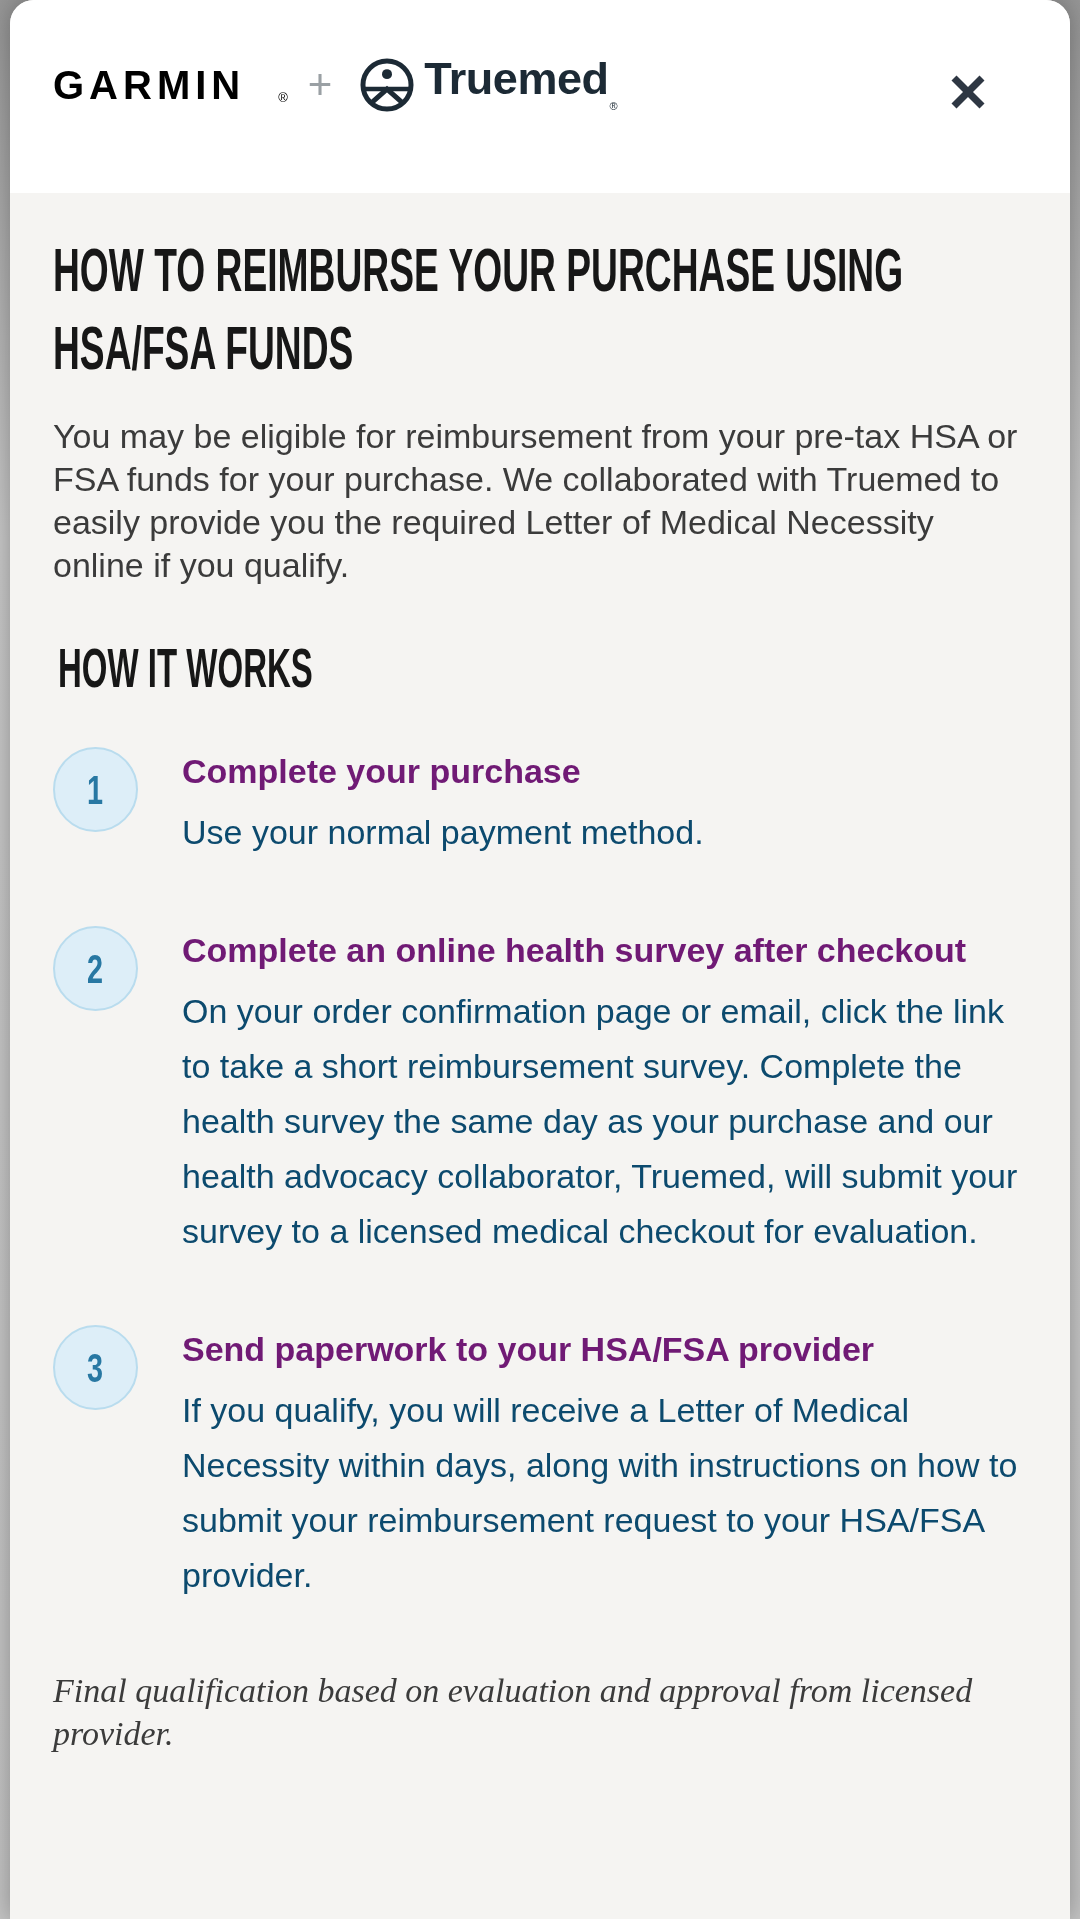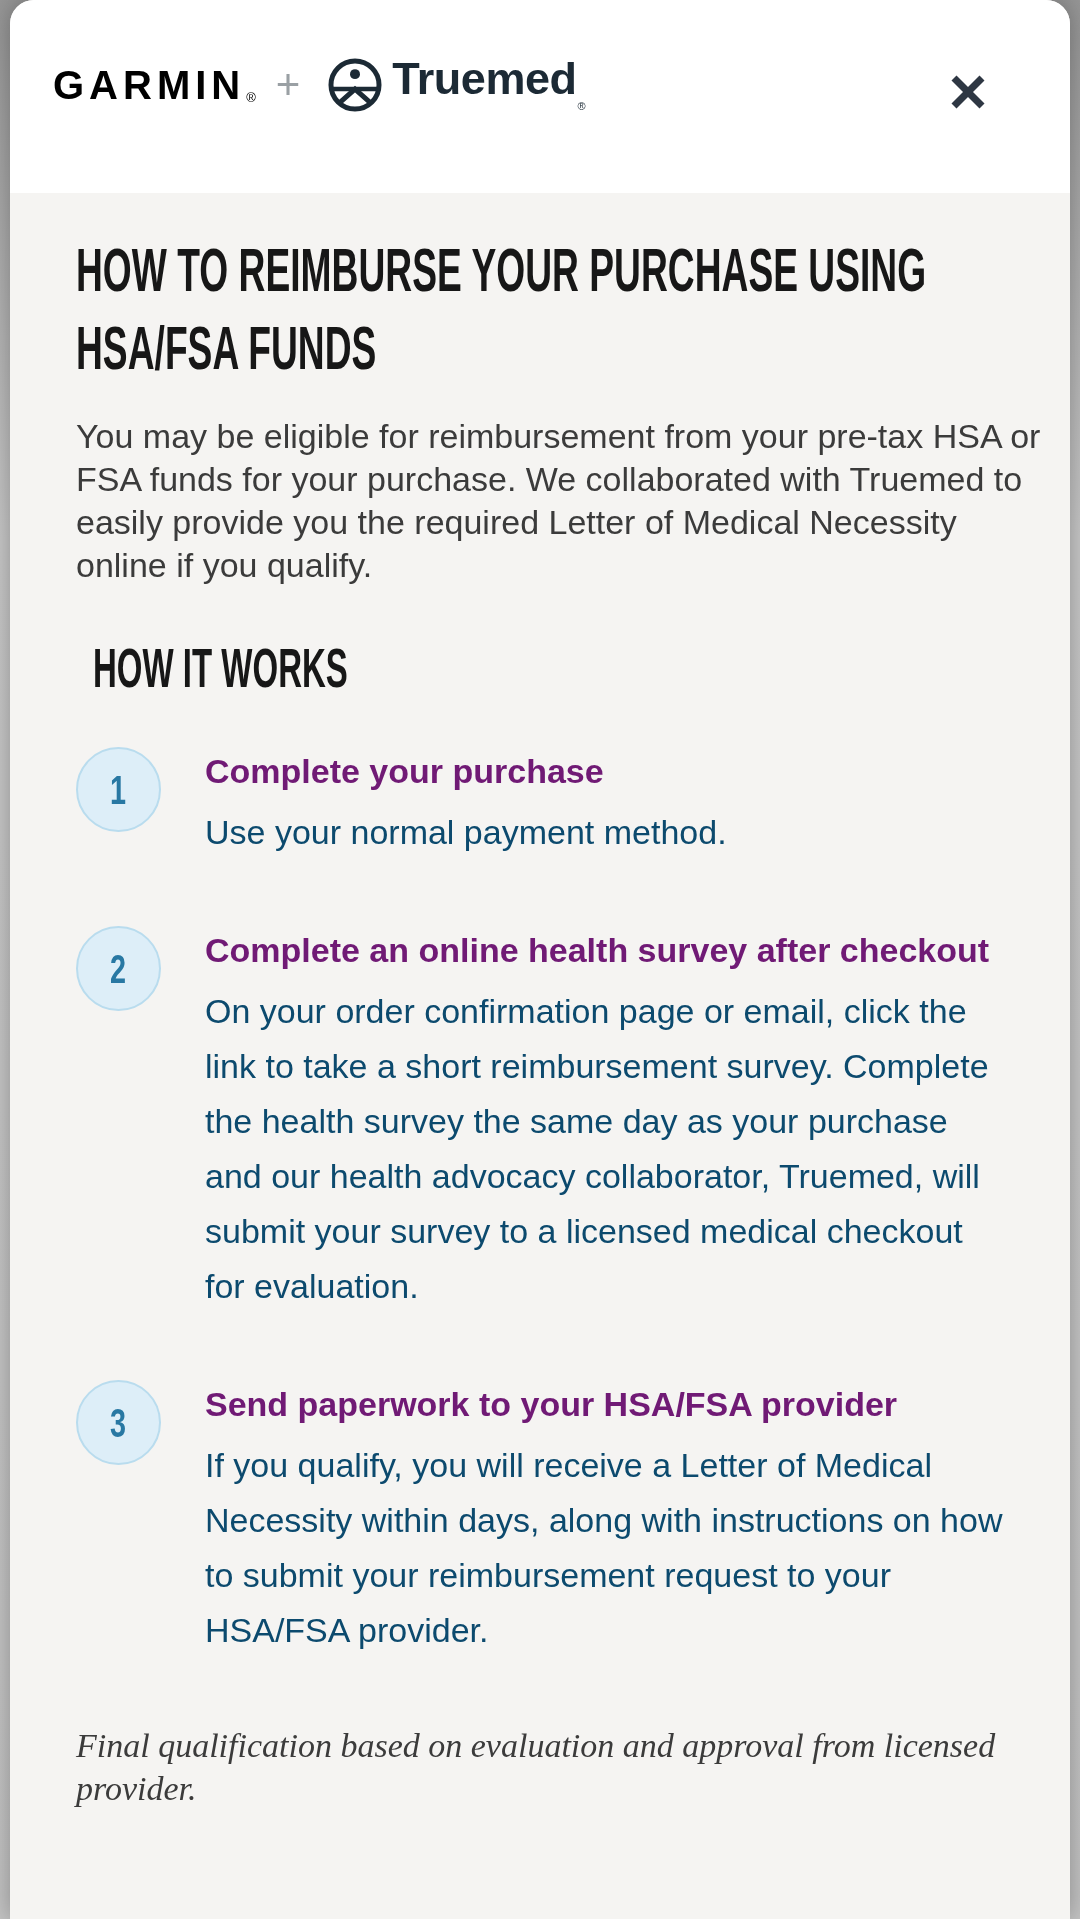--- a/index.html
+++ b/index.html
@@ -9,41 +9,41 @@
     background:linear-gradient(180deg,#969696 0%,#c9c9c9 28%,#c4c4c4 100%);
   }
   .modal{
     position:absolute;left:10px;top:0;width:1060px;height:1919px;
     border-radius:24px 24px 0 0;overflow:hidden;background:#f5f4f2;
     box-shadow:0 0 26px rgba(0,0,0,.30);
   }
   
   .hdr{position:relative;height:193px;background:#ffffff;}
   .brand-row{position:absolute;left:43px;top:52px;height:66px;display:flex;align-items:center;}
-  .garmin{display:flex;align-items:flex-end;color:#000;}
+  .garmin{display:flex;align-items:flex-end;color:#000;gap:32px;}
   .garmin-word{font-size:40px;font-weight:700;letter-spacing:5px;line-height:1;}
   .reg{font-size:13px;line-height:1;position:relative;bottom:1px;margin-left:1px;color:#000;}
   .plus{color:#9aa0a4;font-size:42px;font-weight:400;margin:0 26px 0 20px;line-height:1;}
   .truemed{display:flex;align-items:flex-start;color:#1c2a35;}
   .truemed svg{display:block;margin-right:8px;}
   .truemed-word{font-size:45px;font-weight:600;letter-spacing:-0.5px;line-height:1;}
   .reg2{font-size:11px;align-self:flex-end;position:relative;bottom:2px;margin-left:1px;color:#1c2a35;}
   .close-btn{
     position:absolute;top:56px;right:66px;width:72px;height:72px;border:none;background:transparent;
     display:flex;align-items:center;justify-content:center;cursor:pointer;padding:0;
   }
   
-  .content{padding:0 66px;}
+  .content{padding:0 43px;}
   .condx{display:inline-block;white-space:nowrap;transform:scaleX(0.60);transform-origin:0 50%;}
   h1{
     margin:38px 0 0;font-size:62px;font-weight:700;color:#171717;line-height:78px;
     letter-spacing:0;
   }
   .intro{margin:28px 0 0;font-size:34px;line-height:43px;color:#3b3b3b;width:974px;}
-  h2{margin:50px 17px 0;font-size:55px;font-weight:700;color:#171717;line-height:62px;}
+  h2{margin:50px 5px 0;font-size:55px;font-weight:700;color:#171717;line-height:62px;}
   .steps{margin-top:48px;}
   .step{display:flex;margin-bottom:66px;}
   .badge{
     flex:0 0 85px;width:85px;height:85px;border-radius:50%;
     background:#ddeef8;border:2px solid #b9dcee;box-sizing:border-box;
     display:flex;align-items:center;justify-content:center;
   }
   .badge span{
     font-size:40px;font-weight:700;color:#2878a3;line-height:1;
     display:inline-block;transform:scaleX(0.72);

